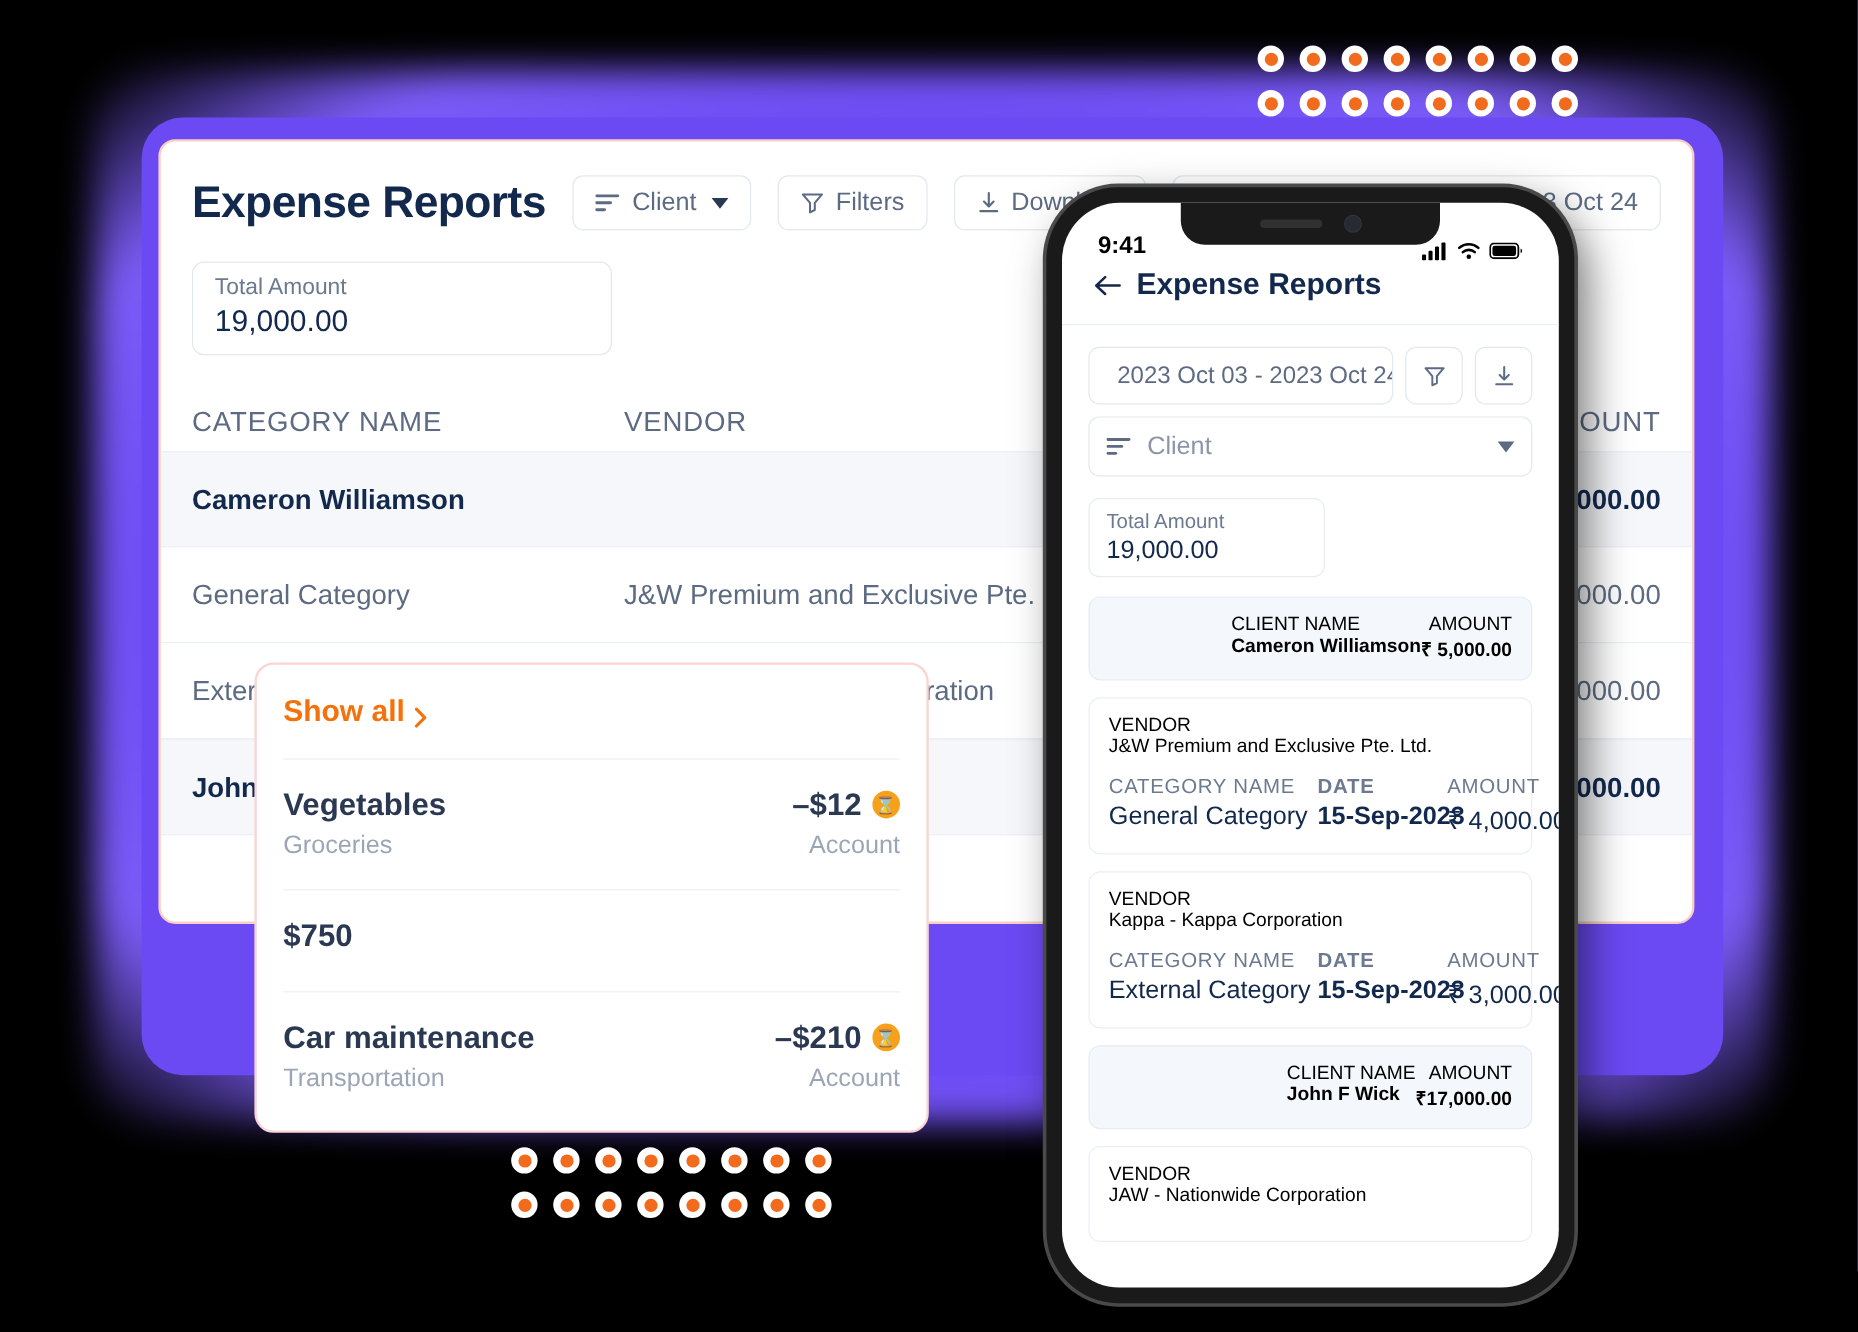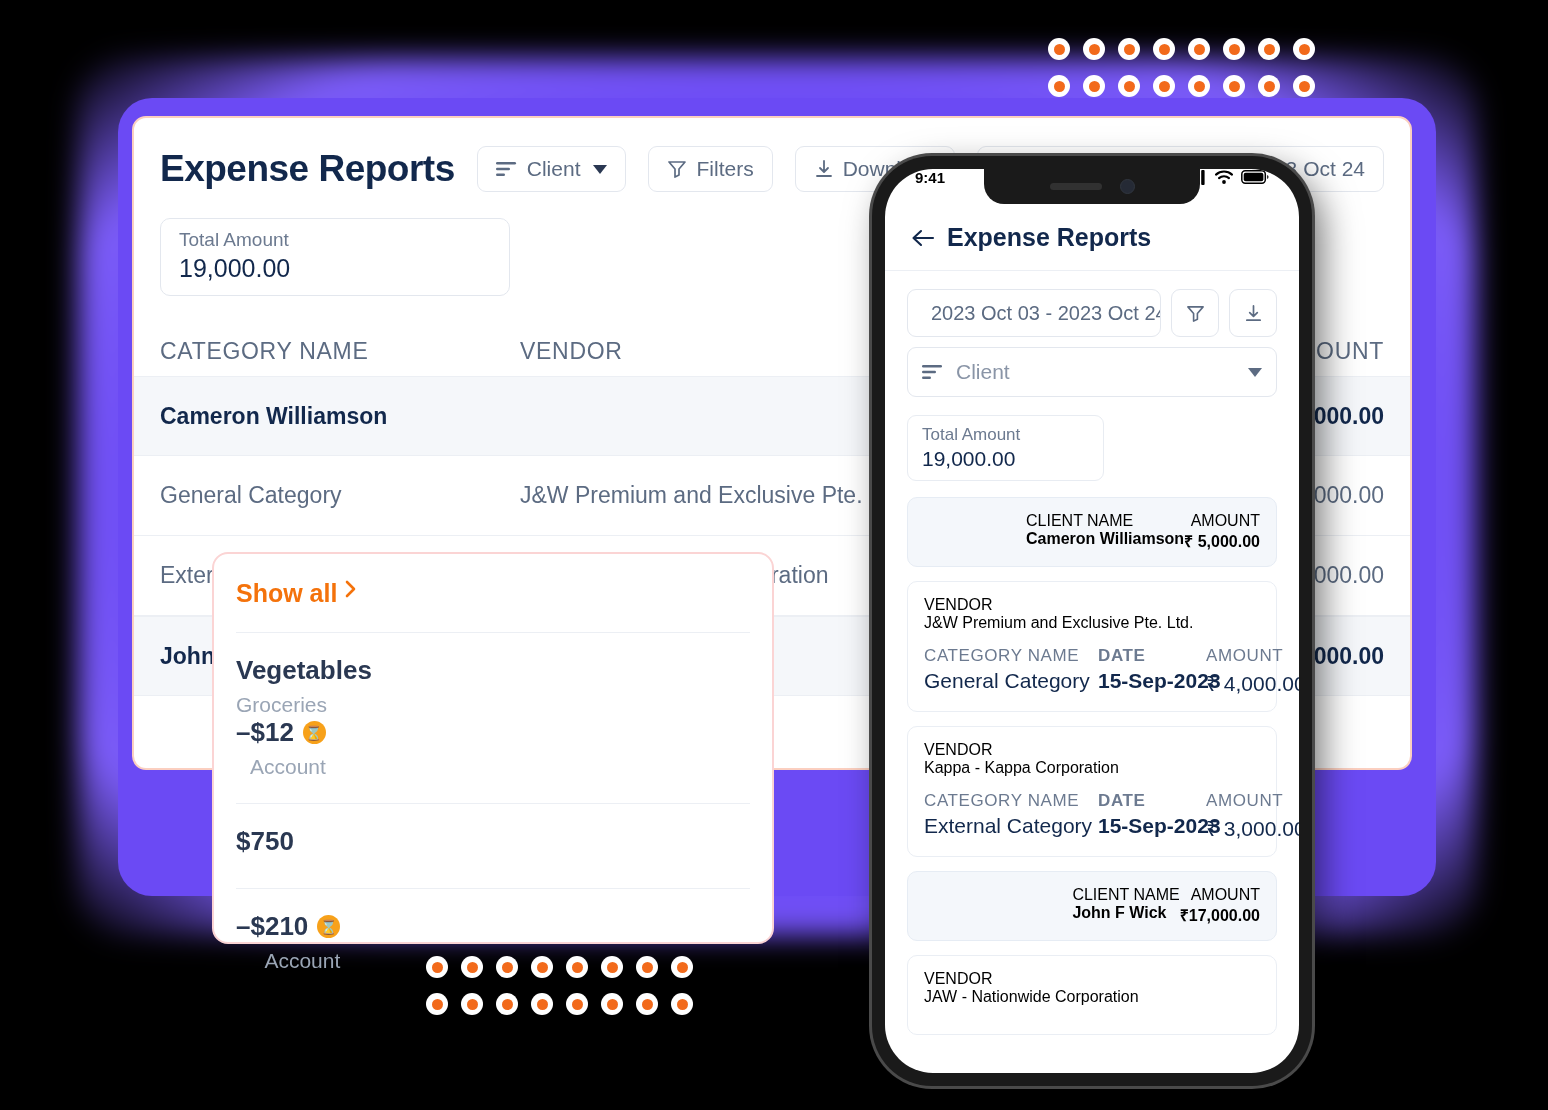--- a/index.html
+++ b/index.html
@@ -122,28 +122,27 @@
     border: 2px solid #fbd4d4;
     border-radius: 16px;
     padding: 0 22px;
   }
   #tx-head {
     display: flex; align-items: center; justify-content: space-between;
     height: 78px;
   }
   #tx-title { font-size: 31px; font-weight: bold; color: #2a3852; letter-spacing: -0.4px; }
   #tx-showall {
-    display: flex; align-items: flex-start; gap: 7px;
+    display: flex; align-items: flex-end; gap: 7px;
     color: #f4720b; font-size: 25px; font-weight: bold; cursor: pointer;
   }
   .tx-item {
     display: flex; justify-content: space-between; align-items: flex-start;
     padding: 22px 0 24px 0;
     border-top: 1px solid #eceff4;
-    flex-direction: column;
   }
   .tx-name { font-size: 26px; color: #2a3852; font-weight: bold; }
   .tx-name .lite { color: #9aa5b5; font-weight: normal; }
   .tx-sub { font-size: 21px; color: #9aa5b5; margin-top: 7px; }
   .tx-right { text-align: right; }
   .tx-amt {
     font-size: 26px; color: #2a3852; font-weight: bold;
     display: flex; align-items: center; gap: 9px; justify-content: flex-end;
   }
   .pending-badge {
@@ -173,22 +172,22 @@
     position: absolute; left: 50%; top: 0; transform: translateX(-50%);
     width: 216px; height: 35px;
     background: #1a1a1a;
     border-radius: 0 0 20px 20px;
     display: flex; align-items: center; justify-content: center; gap: 18px;
     z-index: 5;
   }
   #speaker { width: 52px; height: 7px; border-radius: 4px; background: #313131; }
   #camera { width: 15px; height: 15px; border-radius: 50%; background: #252a35; border: 1px solid #30363f; }
   #statusbar {
-    height: 48px; display: flex; align-items: flex-start; justify-content: space-between;
-    padding: 0 30px; font-size: 15px; font-weight: bold; color: #000;
+    height: 48px; display: flex; align-items: flex-end; justify-content: space-between;
+    padding: 0 30px; font-size: 20px; font-weight: bold; color: #000;
   }
   #status-icons { display: flex; align-items: center; gap: 7px; }
   #ph-header {
     display: flex; align-items: center; gap: 12px;
     padding: 6px 26px 18px 26px;
     border-bottom: 1px solid #eceff4;
   }
   #ph-title { font-size: 25px; font-weight: bold; color: #12284c; }
   #ph-filterbar { padding: 18px 22px 0 22px; }
   #ph-row1 { display: flex; gap: 10px; }
@@ -384,20 +383,24 @@
   <div class="tx-item">
     <div class="tx-right">
       <div class="tx-amt">
         <span>$750</span>
       </div>
       <div class="tx-sub"></div>
     </div>
   </div>
 
   <div class="tx-item">
+    <div>
+      <div class="tx-name">Car maintenance</div>
+      <div class="tx-sub">Transportation</div>
+    </div>
     <div class="tx-right">
       <div class="tx-amt">
         <span>–$210</span>
         <span class="pending-badge">⌛</span>
       </div>
       <div class="tx-sub">Account</div>
     </div>
   </div>
 </div>
 

